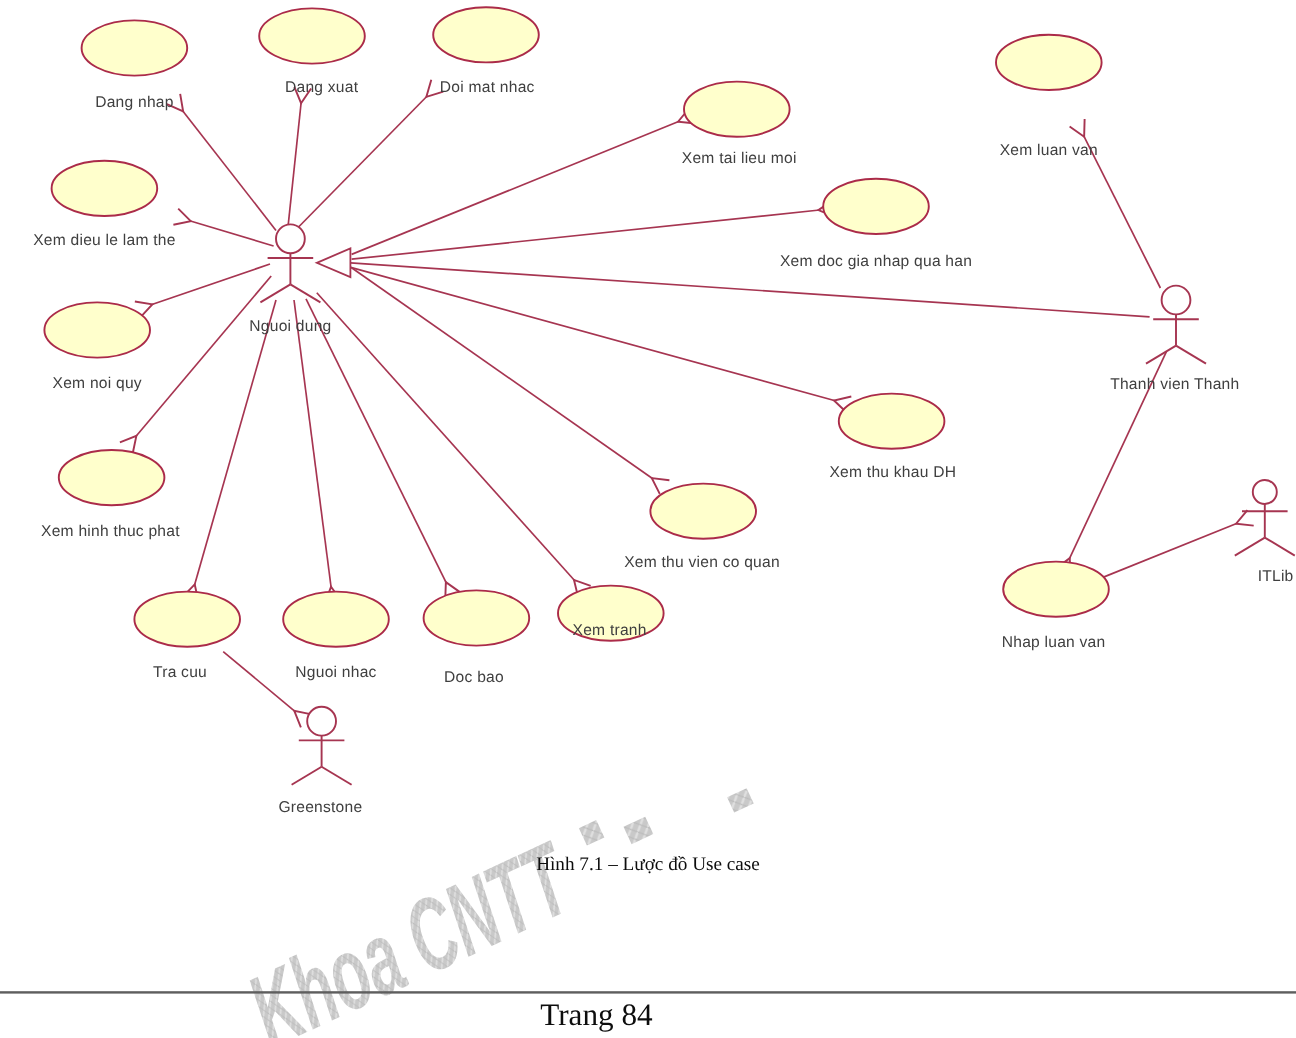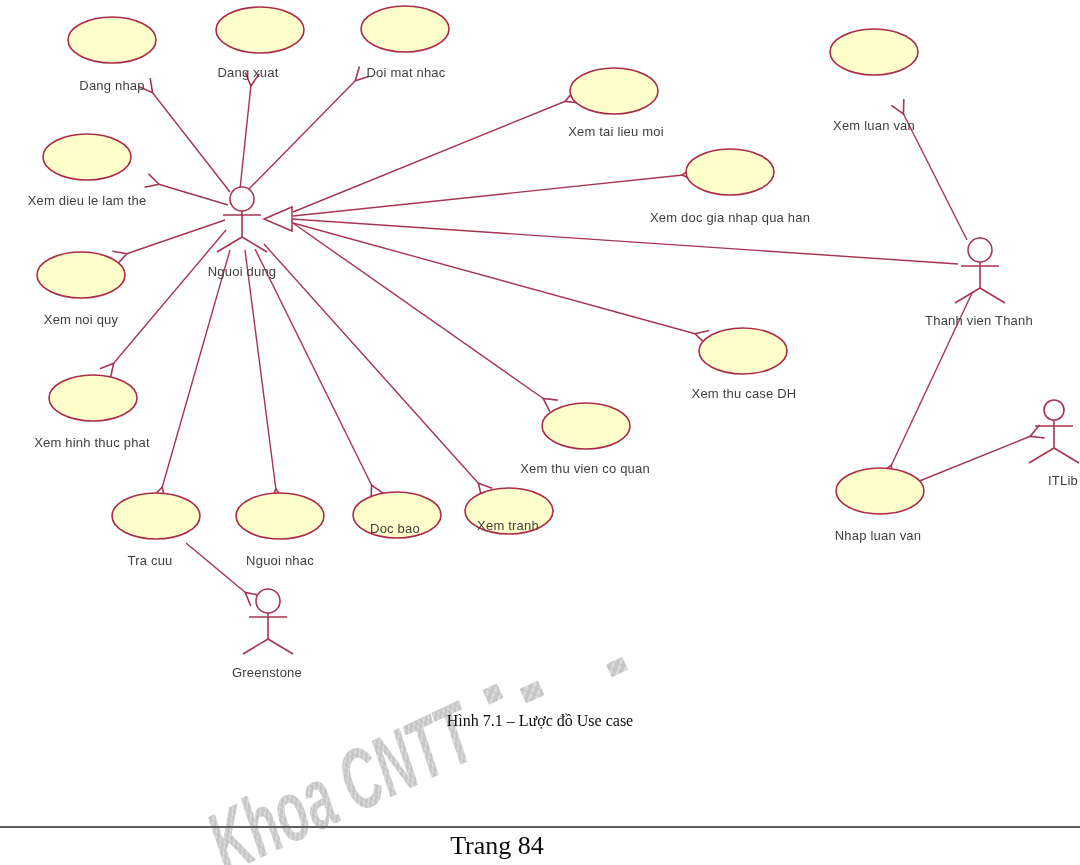--- a/index.html
+++ b/index.html
@@ -119,33 +119,33 @@
           <line x1="249" y1="617" x2="287" y2="617"></line>
           <line x1="268" y1="613" x2="268" y2="639"></line>
           <line x1="268" y1="639" x2="243" y2="654"></line>
           <line x1="268" y1="639" x2="293" y2="654"></line>
         </g>
       </g>
   </svg>
 
   <div id="labels-layer">
       <div class="uc-label" style="left: 112px; top: 85px;">Dang nhap</div>
-      <div class="uc-label" style="left: 248px; top: 72px;">Dang xuat</div>
+      <div class="uc-label" style="left: 268px; top: 72px;">Dang xuat</div>
       <div class="uc-label" style="left: 406px; top: 72px;">Doi mat nhac</div>
       <div class="uc-label" style="left: 616px; top: 131px;">Xem tai lieu moi</div>
       <div class="uc-label" style="left: 874px; top: 95px; margin-top: 30px;">Xem luan van</div>
       <div class="uc-label" style="left: 87px; top: 200px;">Xem dieu le lam the</div>
       <div class="uc-label" style="left: 730px; top: 217px;">Xem doc gia nhap qua han</div>
       <div class="uc-label" style="left: 81px; top: 319px;">Xem noi quy</div>
-      <div class="uc-label" style="left: 744px; top: 393px;">Xem thu case DH</div>
+      <div class="uc-label" style="left: 744px; top: 393px;">Xem thu khau DH</div>
       <div class="uc-label" style="left: 92px; top: 442px;">Xem hinh thuc phat</div>
       <div class="uc-label" style="left: 585px; top: 468px;">Xem thu vien co quan</div>
       <div class="uc-label" style="left: 150px; top: 560px;">Tra cuu</div>
       <div class="uc-label" style="left: 280px; top: 560px;">Nguoi nhac</div>
-      <div class="uc-label" style="left: 395px; top: 528px; text-align: right;">Doc bao</div>
+      <div class="uc-label" style="left: 395px; top: 564px; text-align: right;">Doc bao</div>
       <div class="uc-label" style="left: 508px; top: 525px;">Xem tranh</div>
       <div class="uc-label" style="left: 878px; top: 535px;">Nhap luan van</div>
       <div class="uc-label" style="left: 242px; top: 271px;">Nguoi dung</div>
       <div class="uc-label" style="left: 979px; top: 320px;">Thanh vien Thanh</div>
       <div class="uc-label" style="left: 1053px; top: 480px; margin-left: 10px;">ITLib</div>
       <div class="uc-label" style="left: 267px; top: 672px;">Greenstone</div>
     </div>
 
   <div class="caption">Hình 7.1 – Lược đồ Use case</div>
   <div class="footer-rule"></div>

